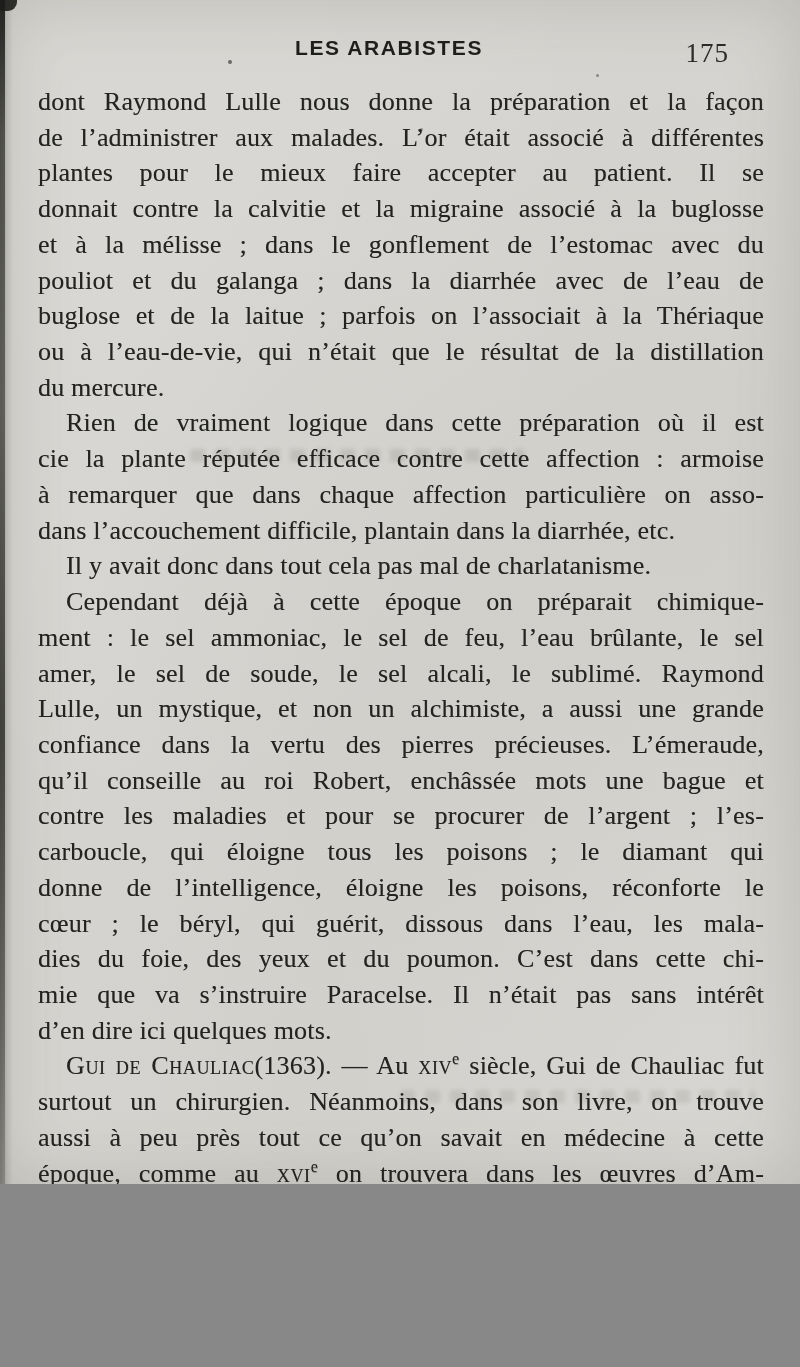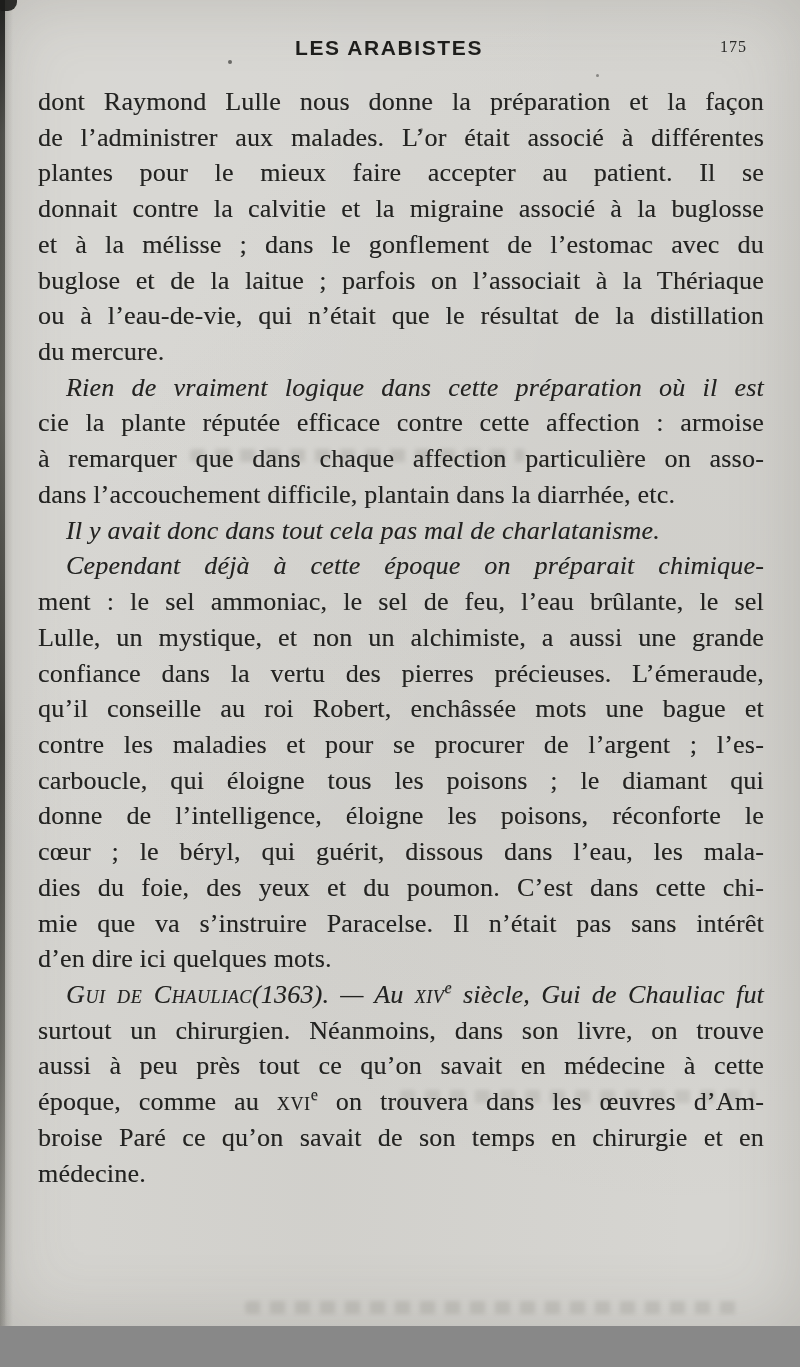--- a/index.html
+++ b/index.html
@@ -1,18 +1,18 @@
 <!DOCTYPE html>
 <html><head>
 <meta charset="utf-8">
 <style>
   html,body { margin:0; padding:0; background:#888; }
   .page {
     position:relative;
-    width:800px; height:1326px;
+    width:800px; height:1184px;
     margin:0 auto;
     overflow:hidden;
     background:
       radial-gradient(ellipse at 18% 8%, rgba(255,255,255,0.06), transparent 55%),
       radial-gradient(ellipse at 85% 45%, rgba(125,122,112,0.07), transparent 60%),
       radial-gradient(ellipse at 40% 90%, rgba(130,127,118,0.06), transparent 55%),
       #d6d5d1;
     box-shadow: inset 0 0 70px rgba(95,92,84,0.22);
     font-family: "Liberation Serif", "DejaVu Serif", serif;
     color:#232321;
@@ -49,35 +49,35 @@
   .ghost.g3 { left:245px; top:1301px; width:500px; opacity:0.30; }
   
   .header-title {
     position:absolute; top:36px; left:0; width:778px;
     text-align:center;
     font-family:"Liberation Sans","DejaVu Sans",sans-serif;
     font-weight:700; font-size:21px; letter-spacing:1.6px;
     color:#1e1e1c;
   }
   .page-number {
-    position:absolute; top:38px; right:53px;
-    font-size:16px; letter-spacing:1px; color:#2a2a28;
+    position:absolute; top:38px; right:71px;
+    font-size:27px; letter-spacing:1px; color:#2a2a28;
   }
   
   .body-text {
     position:absolute; left:38px; top:84px; width:726px;
   }
   .line {
     font-size:26px; line-height:35.72px;
     text-align:justify; text-align-last:justify;
     letter-spacing:0.2px;
     text-shadow: 0.3px 0.3px 0.4px rgba(35,35,33,0.35);
   }
   .line.last { text-align-last:left; }
-  .line.indent { text-indent:28px;font-style:italic; }
+  .line.indent { text-indent:28px; }
   .sc { font-variant: small-caps; letter-spacing:0.6px; }
   .sup { vertical-align:super; font-size:0.62em; line-height:0; }
 </style>
 </head>
 <body>
 
 <div class="page">
 
   <div class="edge-soft"></div>
   <div class="edge-dark"></div>
@@ -94,36 +94,38 @@
   <div class="header-title">LES ARABISTES</div>
   <div class="page-number">175</div>
 
   <div class="body-text">
       <div>
         <div class="line">dont Raymond Lulle nous donne la préparation et la façon</div>
         <div class="line">de l’administrer aux malades. L’or était associé à différentes</div>
         <div class="line">plantes pour le mieux faire accepter au patient. Il se</div>
         <div class="line">donnait contre la calvitie et la migraine associé à la buglosse</div>
         <div class="line">et à la mélisse ; dans le gonflement de l’estomac avec du</div>
+        <div class="line">pouliot et du galanga ; dans la diarrhée avec de l’eau de</div>
         <div class="line">buglose et de la laitue ; parfois on l’associait à la Thériaque</div>
         <div class="line">ou à l’eau-de-vie, qui n’était que le résultat de la distillation</div>
         <div class="line last">du mercure.</div>
       </div>
       <div>
         <div class="line indent">Rien de vraiment logique dans cette préparation où il est</div>
         <div class="line">cie la plante réputée efficace contre cette affection : armoise</div>
         <div class="line">à remarquer que dans chaque affection particulière on asso-</div>
         <div class="line last">dans l’accouchement difficile, plantain dans la diarrhée, etc.</div>
       </div>
       <div>
         <div class="line last indent">Il y avait donc dans tout cela pas mal de charlatanisme.</div>
       </div>
       <div>
         <div class="line indent">Cependant déjà à cette époque on préparait chimique-</div>
         <div class="line">ment : le sel ammoniac, le sel de feu, l’eau brûlante, le sel</div>
+        <div class="line">amer, le sel de soude, le sel alcali, le sublimé. Raymond</div>
         <div class="line">Lulle, un mystique, et non un alchimiste, a aussi une grande</div>
         <div class="line">confiance dans la vertu des pierres précieuses. L’émeraude,</div>
         <div class="line">qu’il conseille au roi Robert, enchâssée mots une bague et</div>
         <div class="line">contre les maladies et pour se procurer de l’argent ; l’es-</div>
         <div class="line">carboucle, qui éloigne tous les poisons ; le diamant qui</div>
         <div class="line">donne de l’intelligence, éloigne les poisons, réconforte le</div>
         <div class="line">cœur ; le béryl, qui guérit, dissous dans l’eau, les mala-</div>
         <div class="line">dies du foie, des yeux et du poumon. C’est dans cette chi-</div>
         <div class="line">mie que va s’instruire Paracelse. Il n’était pas sans intérêt</div>
         <div class="line last">d’en dire ici quelques mots.</div>

